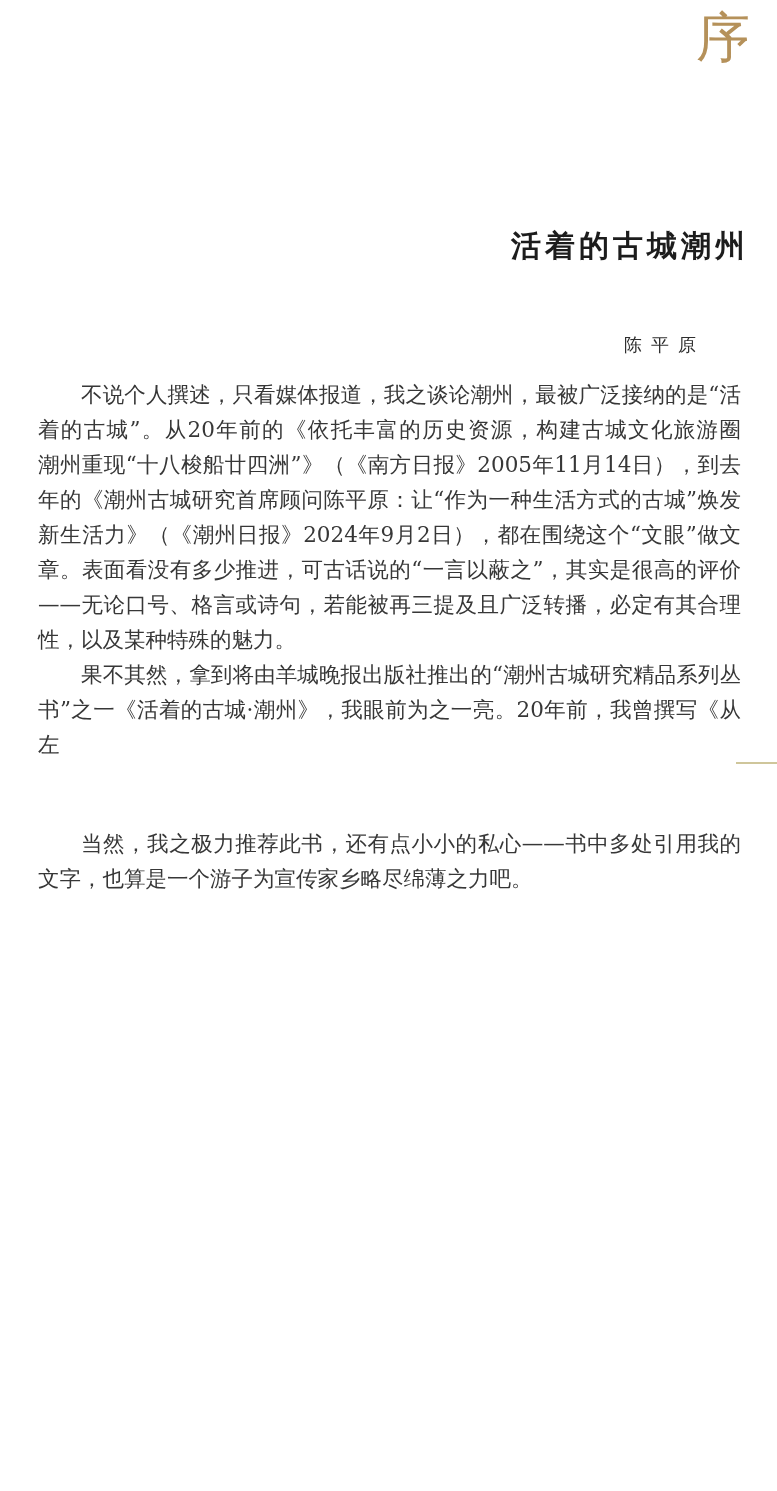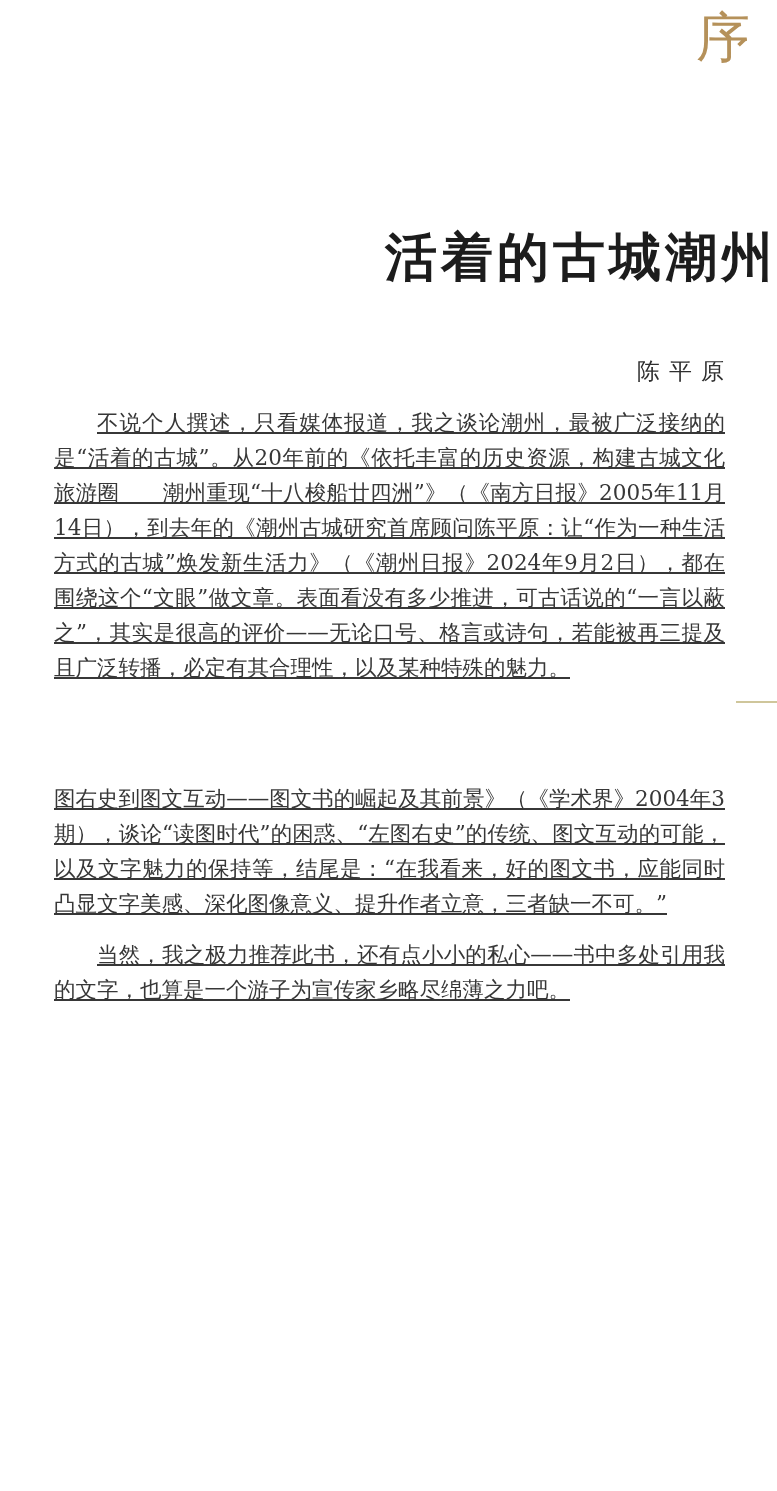--- a/index.html
+++ b/index.html
@@ -18,44 +18,45 @@
     padding-top: 8px;
     padding-right: 27px;
     text-align: right;
     font-size: 54px;
     line-height: 1.1;
     color: #b5915a;
     font-weight: 500;
   }
   .doc-title {
     margin: 163px 0 0 0;
+    padding-right: 28px;
     text-align: right;
-    font-size: 52px;
+    font-size: 30px;
     line-height: 1.05;
     letter-spacing: 4px;
     font-weight: 600;
     color: #1c1c1c;
   }
   .author {
     margin-top: 74px;
-    padding-right: 44px;
+    padding-right: 72px;
     text-align: right;
-    font-size: 23px;
+    font-size: 18px;
     line-height: 1.05;
     letter-spacing: 9px;
     color: #2e2e2e;
   }
   .body-text {
     margin: 22px 36px 0 38px;
     font-size: 21.5px;
     line-height: 35px;
     text-align: justify;
     color: #373737;
   }
-  .body-text p { margin: 16px; text-decoration: underline; }
+  .body-text p { margin: 0; }
   .body-text p.indent { text-indent: 2em; }
   .page-break {
     position: relative;
     height: 64px;
   }
   .page-break .tick {
     position: absolute;
     top: 0;
     right: -36px;           
     width: 41px;
@@ -72,25 +73,25 @@
 
   <h1 class="doc-title">活着的古城潮州</h1>
 
   <div class="author">陈平原</div>
 
   <div class="body-text">
 
     <p class="indent">不说个人撰述，只看媒体报道，我之谈论潮州，最被广泛接纳的是“活着的古城”。从20年前的《依托丰富的历史资源，构建古城文化旅游圈　　潮州重现“十八梭船廿四洲”》（《南方日报》2005年11月14日），到去年的《潮州古城研究首席顾问陈平原：让“作为一种生活方式的古城”焕发新生活力》（《潮州日报》2024年9月2日），都在围绕这个“文眼”做文章。表面看没有多少推进，可古话说的“一言以蔽之”，其实是很高的评价——无论口号、格言或诗句，若能被再三提及且广泛转播，必定有其合理性，以及某种特殊的魅力。</p>
 
 
+    <p class="indent">果不其然，拿到将由羊城晚报出版社推出的“潮州古城研究精品系列丛书”之一《活着的古城·潮州》，我眼前为之一亮。20年前，我曾撰写《从左</p>
 
     <div class="page-break">
       <span class="tick"></span>
     </div>
 
-    <p>图右史到图文互动——图文书的崛起及其前景》（《学术界》2004年3期），谈论“读图时代”的困惑、“左图右史”的传统、图文互动的可能，以及文字魅力的保持等，结尾是：“在我看来，好的图文书，应能同时凸显文字美感、深化图像意义、提升作者立意，三者缺一不可。”</p>
 
 
     <p class="indent">当然，我之极力推荐此书，还有点小小的私心——书中多处引用我的文字，也算是一个游子为宣传家乡略尽绵薄之力吧。</p>
 
   </div>
 
 </div>
 
 </body></html>

